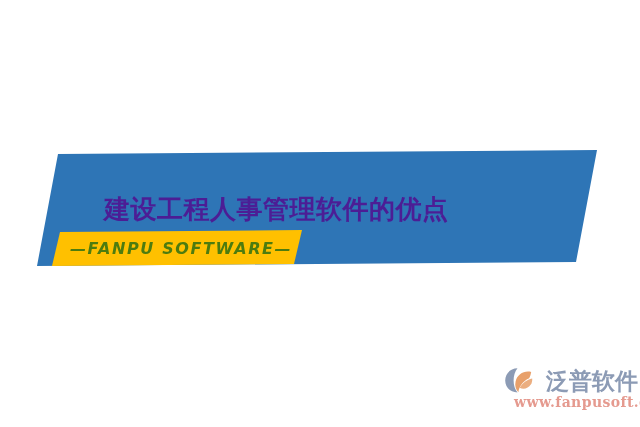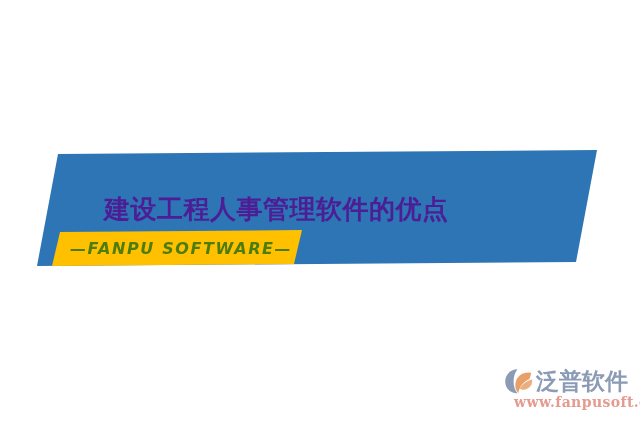--- a/index.html
+++ b/index.html
@@ -80,21 +80,22 @@
     top: 366px;
     width: 132px;
     height: 50px;
   }
   .logo-row {
     position: absolute;
     left: 0;
     top: 0;
     height: 30px;
     display: flex;
-    align-items: center;
+    align-items: flex-start;
+    gap: 10px;
   }
   .logo-mark {
     width: 30px;
     height: 28px;
     margin-right: 2px;
     flex: 0 0 auto;
   }
   .logo-cn {
     color: #8c9bb5;
     font-size: 23px;

